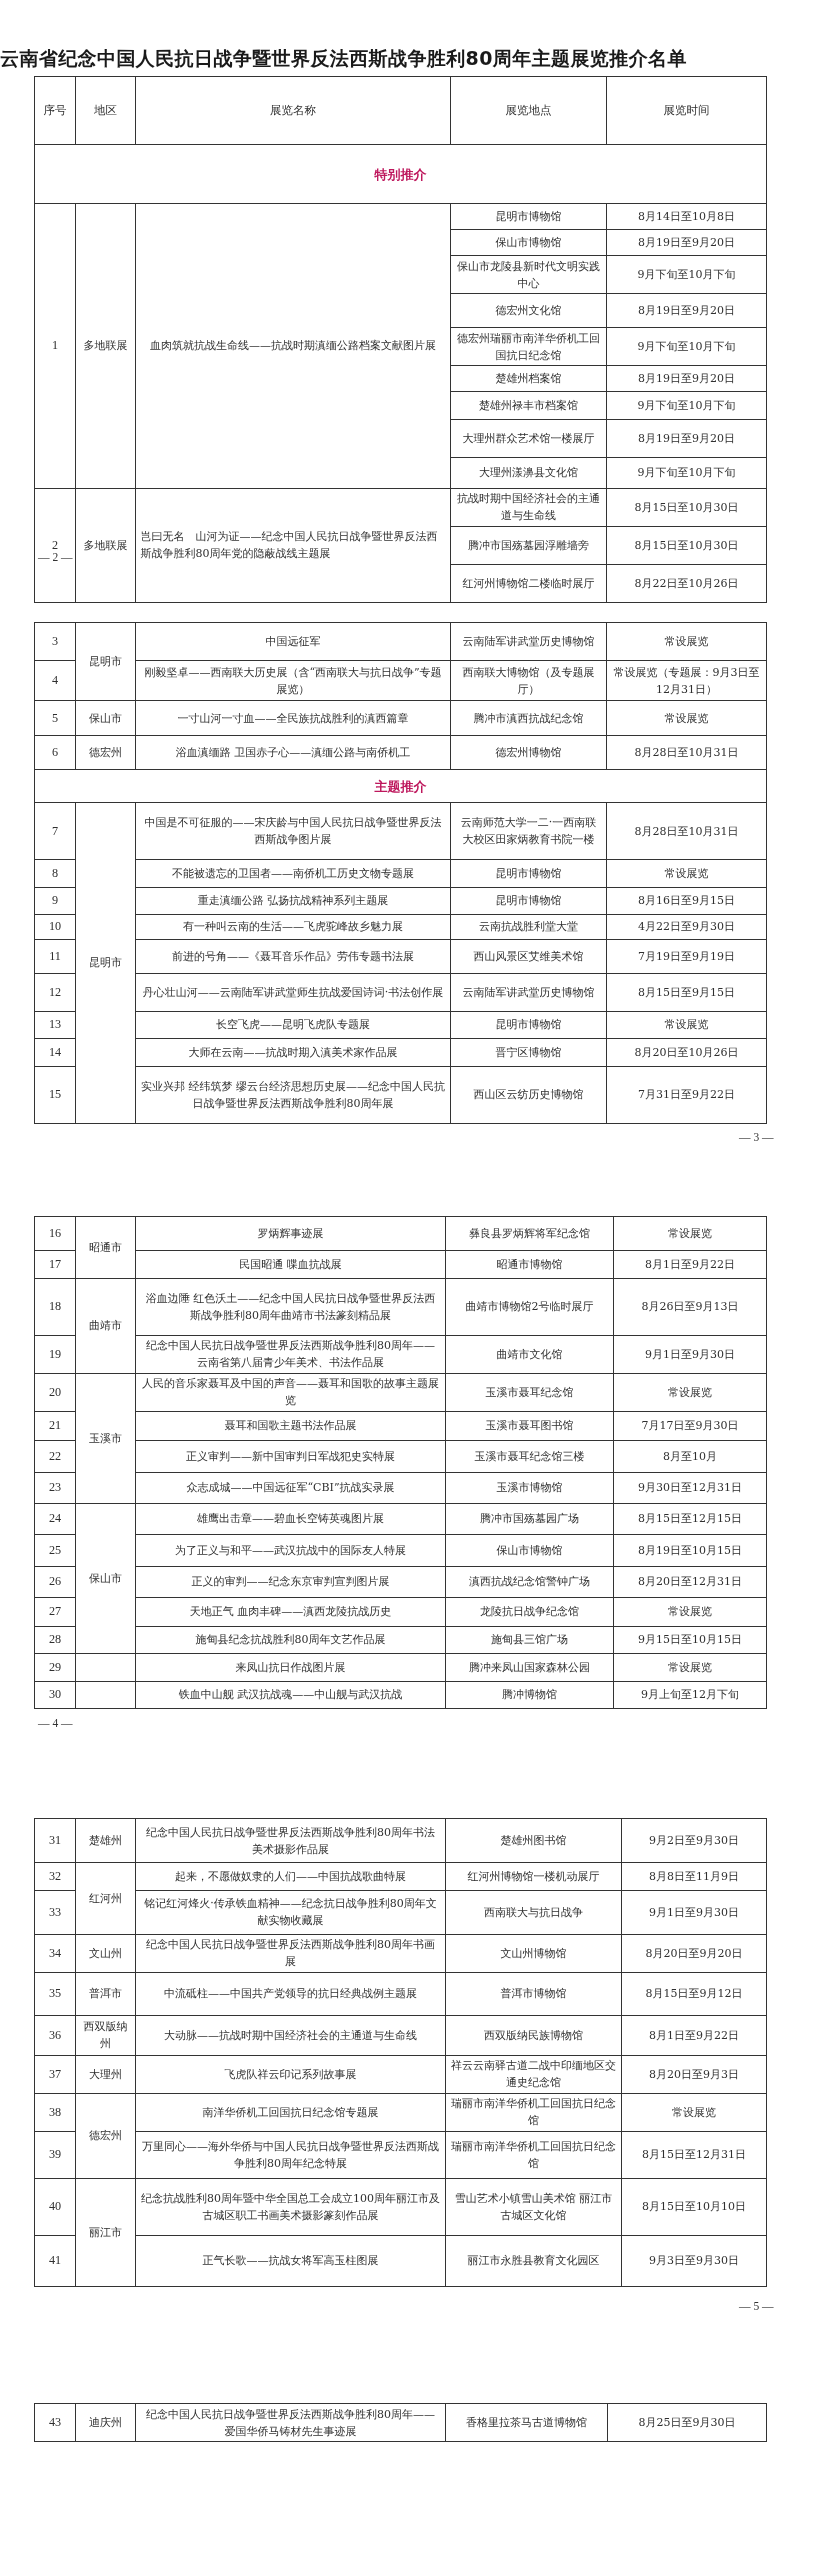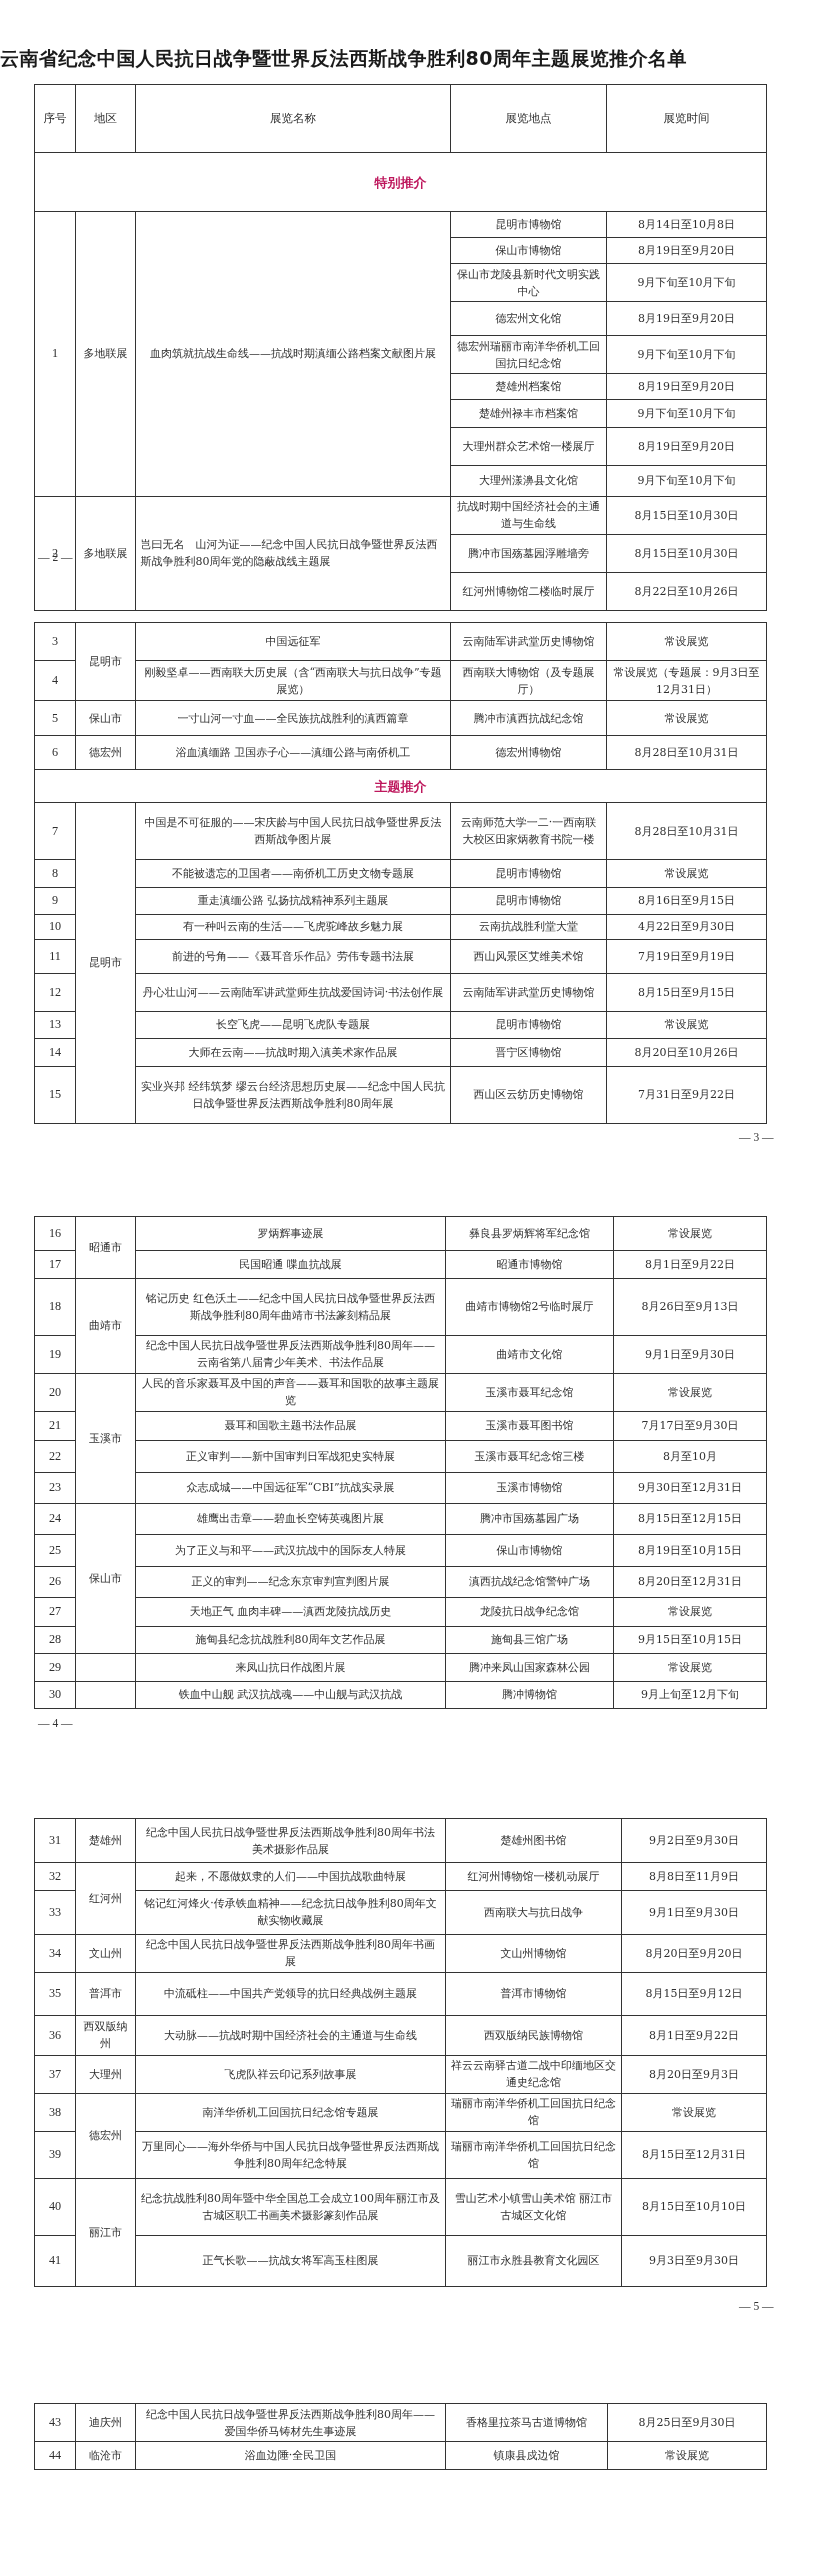--- a/index.html
+++ b/index.html
@@ -21,21 +21,21 @@
   col.c1 { width: 41px; } col.c2 { width: 60px; } col.c3 { width: 315px; } col.c4 { width: 156px; } col.c5 { width: 160px; }
   .seg.alt col.c3 { width: 310px; } .seg.alt col.c4 { width: 168px; } .seg.alt col.c5 { width: 153px; }
   .seg.alt2 col.c3 { width: 310px; } .seg.alt2 col.c4 { width: 176px; } .seg.alt2 col.c5 { width: 145px; }
   .seg.alt3 col.c3 { width: 310px; } .seg.alt3 col.c4 { width: 162px; } .seg.alt3 col.c5 { width: 159px; }
 </style>
 </head>
 <body>
 
 <div class="doc-title">云南省纪念中国人民抗日战争暨世界反法西斯战争胜利80周年主题展览推介名单</div>
 
-<div class="seg" style="top:76px;margin-top:8px;">
+<div class="seg" style="top:76px;">
 <table>
   <colgroup>
         <col class="c1">
         <col class="c2">
         <col class="c3">
         <col class="c4">
         <col class="c5">
       </colgroup>
   <tbody>
         <tr>
@@ -226,21 +226,21 @@
   </tr>
   <tr style="height:27.6px">
           <td class="num">17</td>
           <td>民国昭通 喋血抗战展</td>
           <td>昭通市博物馆</td>
           <td>8月1日至9月22日</td>
         </tr>
   <tr style="height:57px">
     <td class="num">18</td>
     <td rowspan="2">曲靖市</td>
-    <td>铭记历史 红色沃土——纪念中国人民抗日战争暨世界反法西斯战争胜利80周年曲靖市书法篆刻精品展</td>
+    <td>浴血边陲 红色沃土——纪念中国人民抗日战争暨世界反法西斯战争胜利80周年曲靖市书法篆刻精品展</td>
     <td>曲靖市博物馆2号临时展厅</td>
     <td>8月26日至9月13日</td>
   </tr>
   <tr style="height:38px">
           <td class="num">19</td>
           <td>纪念中国人民抗日战争暨世界反法西斯战争胜利80周年——云南省第八届青少年美术、书法作品展</td>
           <td>曲靖市文化馆</td>
           <td>9月1日至9月30日</td>
         </tr>
   <tr style="height:38px">
@@ -417,23 +417,16 @@
         <col class="c5">
       </colgroup>
   <tbody>
   <tr style="height:38px">
           <td class="num">43</td>
           <td>迪庆州</td>
           <td>纪念中国人民抗日战争暨世界反法西斯战争胜利80周年——爱国华侨马铸材先生事迹展</td>
           <td>香格里拉茶马古道博物馆</td>
           <td>8月25日至9月30日</td>
         </tr>
-  <tr style="height:27.6px">
-          <td class="num">44</td>
-          <td>临沧市</td>
-          <td>浴血边陲·全民卫国</td>
-          <td>镇康县戍边馆</td>
-          <td>常设展览</td>
-        </tr>
 </tbody>
     </table>
 </div>
 
 
 </body></html>

